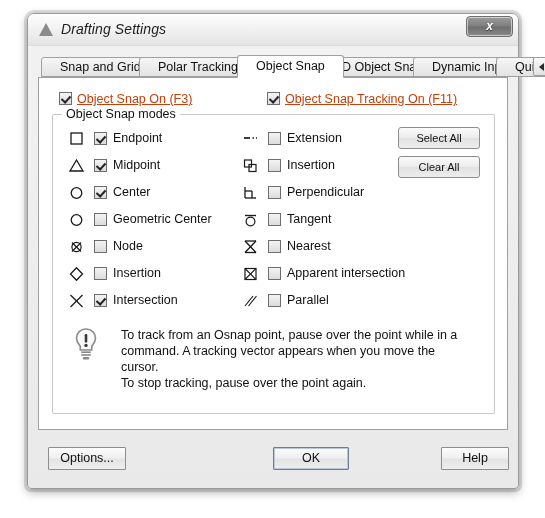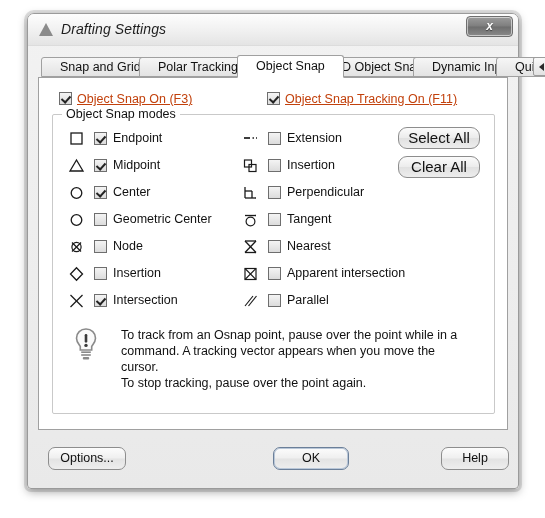--- a/index.html
+++ b/index.html
@@ -135,45 +135,45 @@
   }
   .mode-cb { position: absolute; left: 26px; top: 1px; }
   .mode-label {
     position: absolute; left: 45px; top: 0;
     font-size: 12.5px; color:#111; white-space: nowrap;
   }
 
   .side-btn {
     position: absolute;
     width: 82px; height: 22px;
-    font-size: 15px; color:#111;
+    font-size: 11px; color:#111;
     text-align: center; line-height: 20px;
     background: linear-gradient(180deg,#fbfbfb 0%,#ececec 48%,#e1e1e1 52%,#ededed 100%);
     border: 1px solid #8d8d8d;
-    border-radius: 9px;
+    border-radius: 3px;
   }
 
   
   .tip { position: absolute; left: 20px; top: 212px; width: 400px; }
   .tip-text {
     position: absolute; left: 48px; top: 0;
     font-size: 12.5px; color:#111; line-height: 16px;
     white-space: pre-line;
   }
 
   
   .footer { position: absolute; left: 0; top: 393px; width: 100%; height: 50px; }
   .btn {
     position: absolute; top: 8px;
     height: 23px;
     font-size: 12.5px; color: #111;
     text-align: center; line-height: 21px;
     background: linear-gradient(180deg,#fcfcfc 0%,#efefef 48%,#e3e3e3 52%,#eeeeee 100%);
     border: 1px solid #8d8d8d;
-    border-radius: 7px;
+    border-radius: 1px;
   }
   .btn.default {
     border: 1px solid #6b7f99;
     box-shadow: 0 0 0 1px #b9c7d8 inset;
   }
 </style>
 </head>
 <body>
 
 <div id="root">

